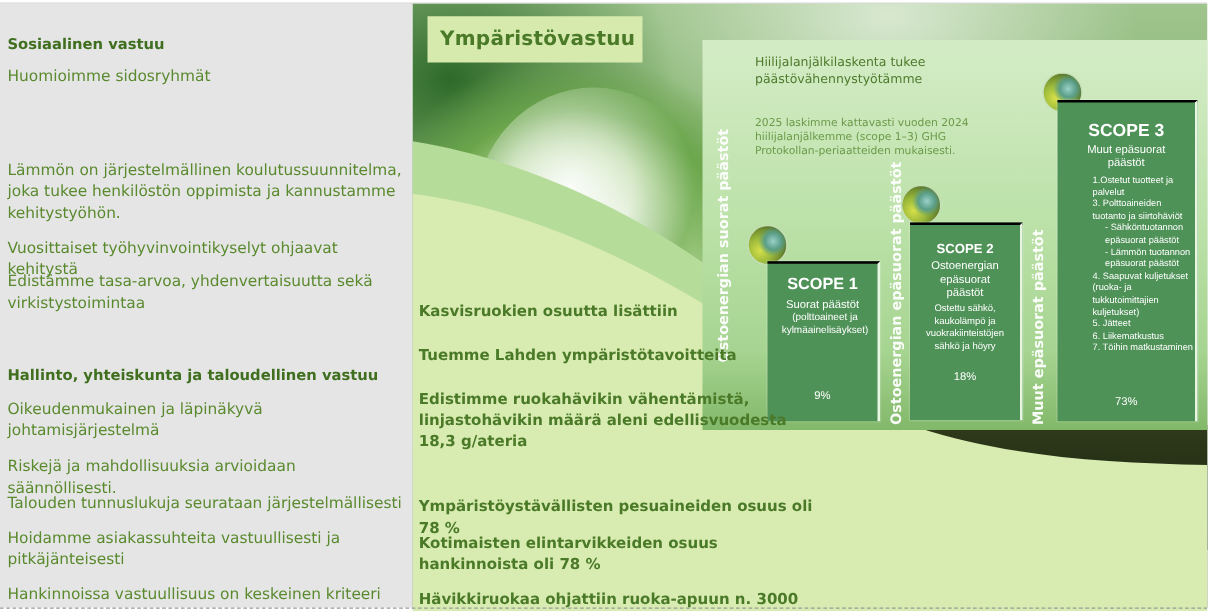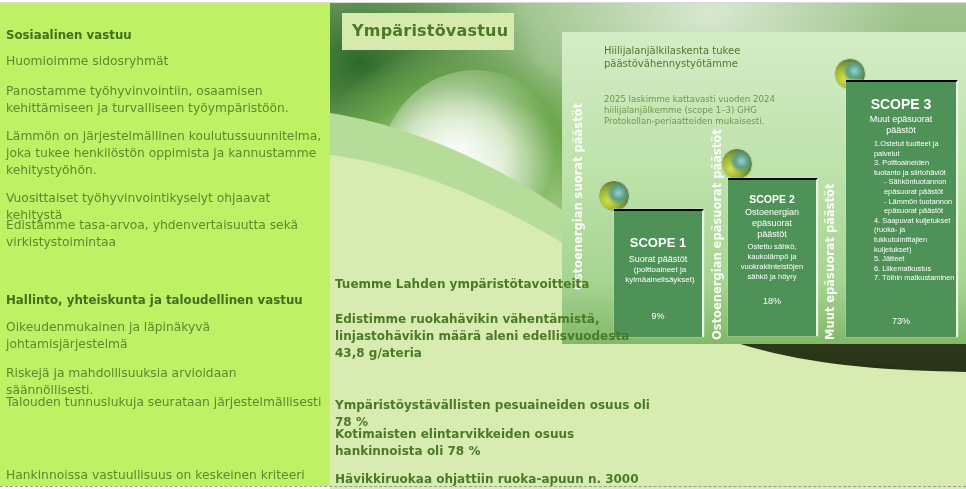--- a/index.html
+++ b/index.html
@@ -6,21 +6,21 @@
   body {
     width: 966px; height: 489px; overflow: hidden; position: relative;
     background: #ffffff;
     font-family: "DejaVu Sans", sans-serif;
   }
   .slide { position: absolute; left: 0; top: 0; width: 966px; height: 489px; overflow: hidden; }
 
   
   .left-panel {
     position: absolute; left: 0; top: 3px; width: 330px; height: 483px;
-    background: #bef264;
+    background: #e5e5e5;
   }
   .left-panel .item {
     position: absolute; left: 6px; width: 318px;
     font-size: 12.3px; line-height: 17px; color: #5a8a2e;
   }
   .left-panel .heading { font-weight: bold; color: #3f6f1f; font-size: 11.8px; }
 
   
   .photo {
     position: absolute; left: 330px; top: 3px; width: 636px; height: 483px;
@@ -123,47 +123,47 @@
   <svg class="swoosh-svg" viewBox="0 0 636 489">
 
     <path d="M0,113 C110,130 250,200 330,300 L330,489 L0,489 Z" fill="#b6dc9a"></path>
 
     <path d="M0,155 C120,170 240,240 330,310 C420,360 520,370 636,372 L636,489 L0,489 Z" fill="#d8ebb0"></path>
   </svg>
 
   <div class="left-panel">
     <div class="item heading" style="top:24px">Sosiaalinen vastuu</div>
     <div class="item" style="top:50px">Huomioimme sidosryhmät</div>
-    <div class="item" style="top:80px">Panostamme työhyvinvointiin, osaamisen kehittämiseen ja turvalliseen työympäristöön.</div>
     <div class="item" style="top:125px">Lämmön on järjestelmällinen koulutussuunnitelma, joka tukee henkilöstön oppimista ja kannustamme kehitystyöhön.</div>
     <div class="item" style="top:187px">Vuosittaiset työhyvinvointikyselyt ohjaavat kehitystä</div>
     <div class="item" style="top:214px">Edistämme tasa-arvoa, yhdenvertaisuutta sekä virkistystoimintaa</div>
 
     <div class="item" style="top:316px">Oikeudenmukainen ja läpinäkyvä johtamisjärjestelmä</div>
     <div class="item heading" style="top:289px">Hallinto, yhteiskunta ja taloudellinen vastuu</div>
     <div class="item" style="top:362px">Riskejä ja mahdollisuuksia arvioidaan säännöllisesti.</div>
     <div class="item" style="top:391px">Talouden tunnuslukuja seurataan järjestelmällisesti</div>
+    <div class="item" style="top:419px">Hoidamme asiakassuhteita vastuullisesti ja pitkäjänteisesti</div>
     <div class="item" style="top:464px">Hankinnoissa vastuullisuus on keskeinen kriteeri</div>
   </div>
 
   <div class="title-box">
     <span>Ympäristövastuu</span>
   </div>
 
   <div class="carbon"></div>
   <div class="carbon-title">Hiilijalanjälkilaskenta tukee päästövähennystyötämme</div>
   <div class="carbon-desc">2025 laskimme kattavasti vuoden 2024 hiilijalanjälkemme (scope 1–3) GHG Protokollan-periaatteiden mukaisesti.</div>
 
   <div class="vlabel" style="left:571px; top:290px;">Ostoenergian suorat päästöt</div>
   <div class="vlabel" style="left:710px; top:340px;">Ostoenergian epäsuorat päästöt</div>
   <div class="vlabel" style="left:823px; top:340px;">Muut epäsuorat päästöt</div>
 
   <div class="scope-icon" style="left:598px; top:180px;"></div>
   <div class="scope-card" style="left:614px; top:209px; width:88px; height:126px;">
-    <span class="name" style="margin-top:24px; font-size:13px;">SCOPE 1</span>
+    <span class="name" style="margin-top:8px; font-size:13px;">SCOPE 1</span>
     <span class="sub" style="font-size:9px; margin-top:4px;">Suorat päästöt</span>
     <span class="detail" style="font-size:8px; line-height:10px; padding:1px 6px 0 10px;">(polttoaineet ja kylmäainelisäykset)</span>
     <span class="pct" style="top:100px;">9%</span>
   </div>
 
   <div class="scope-icon" style="left:721px; top:148px;"></div>
   <div class="scope-card" style="left:728px; top:178px; width:88px; height:156px;">
     <span class="name" style="margin-top:13px; font-size:10.5px;">SCOPE 2</span>
     <span class="sub" style="font-size:9px; line-height:11px; margin-top:2px; padding:0 10px;">Ostoenergian epäsuorat päästöt</span>
     <span class="detail" style="font-size:7.6px; line-height:10px; padding:2px 3px 0 3px;">Ostettu sähkö, kaukolämpö ja vuokrakiinteistöjen sähkö ja höyry</span>
@@ -180,20 +180,21 @@
       <span class="ind">- Sähköntuotannon epäsuorat päästöt</span>
       <span class="ind">- Lämmön tuotannon epäsuorat päästöt</span>
       <span style="display:block">4. Saapuvat kuljetukset (ruoka- ja tukkutoimittajien kuljetukset)</span>
       <span style="display:block">5. Jätteet</span>
       <span style="display:block">6. Liikematkustus</span>
       <span style="display:block">7. Töihin matkustaminen</span>
     </div>
     <span class="pct" style="top:234px;">73%</span>
   </div>
 
+  <div class="env-item" style="top:241px">Kasvisruokien osuutta lisättiin</div>
   <div class="env-item" style="top:276px">Tuemme Lahden ympäristötavoitteita</div>
-  <div class="env-item" style="top:311px">Edistimme ruokahävikin vähentämistä, linjastohävikin määrä aleni edellisvuodesta 43,8 g/ateria</div>
+  <div class="env-item" style="top:311px">Edistimme ruokahävikin vähentämistä, linjastohävikin määrä aleni edellisvuodesta 18,3 g/ateria</div>
   <div class="env-item" style="top:397px">Ympäristöystävällisten pesuaineiden osuus oli 78 %</div>
   <div class="env-item" style="top:426px">Kotimaisten elintarvikkeiden osuus hankinnoista oli 78 %</div>
   <div class="env-item" style="top:471px">Hävikkiruokaa ohjattiin ruoka-apuun n. 3000 kg</div>
 
   <div class="dash-bottom"></div>
 </div>
 
 </body></html>

